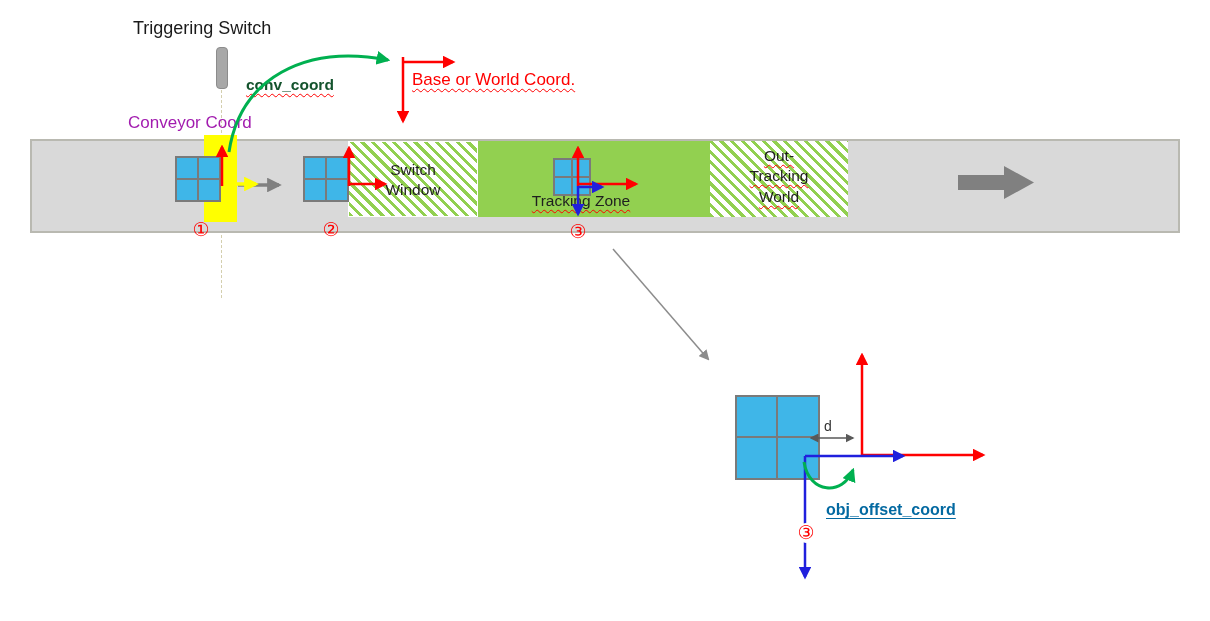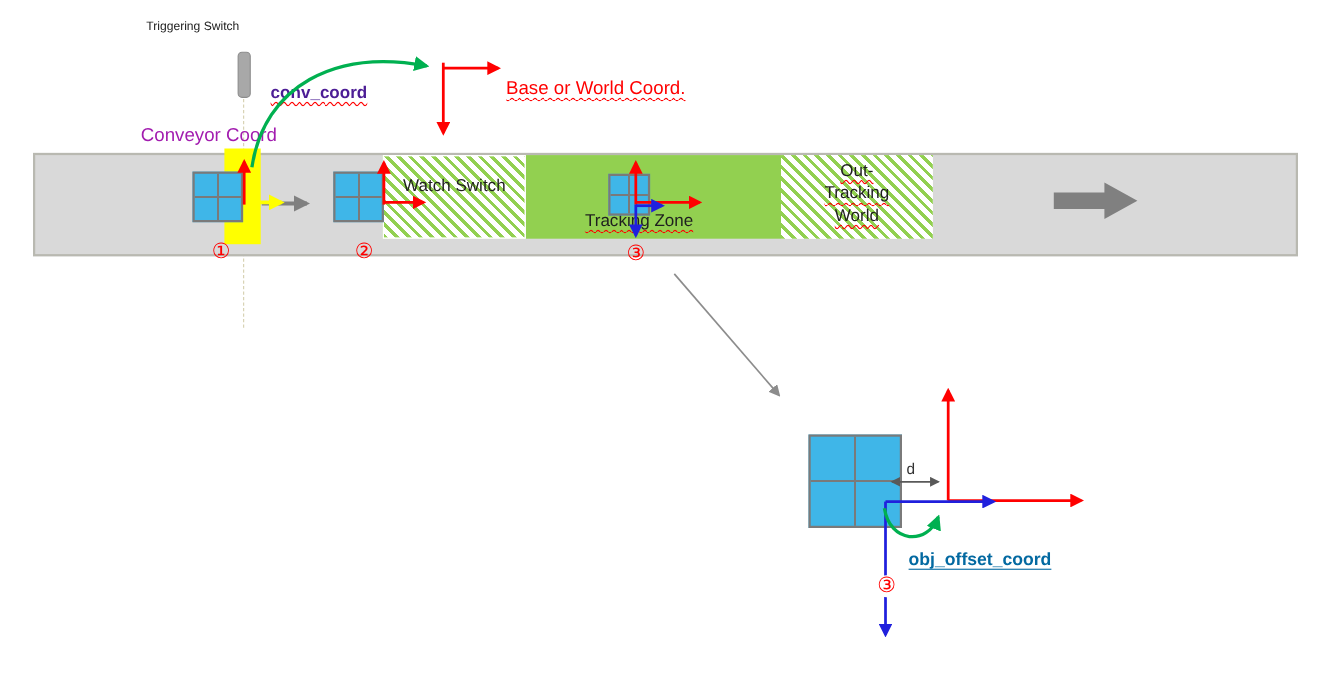--- a/index.html
+++ b/index.html
@@ -48,35 +48,35 @@
 <div class="abs" style="left:30px;top:139px;width:1150px;height:94px;background:#d9d9d9;border:2px solid #b9b9b1;box-sizing:border-box;z-index:1;"></div>
 
 <div class="abs" style="left:204px;top:135px;width:33px;height:87px;background:#ffff00;z-index:2;"></div>
 
 <div class="abs" style="left:348px;top:141px;width:362px;height:76px;background:#92d050;z-index:2;"></div>
 
 <div class="hatch" style="left:348px;top:141px;width:130px;height:76px;border:1.5px solid #ffffff;z-index:3;"></div>
 
 <div class="hatch" style="left:710px;top:141px;width:138px;height:76px;z-index:3;"></div>
 
-<div class="zone-label" style="left:363px;top:160px;width:100px;">Watch Switch</div>
+<div class="zone-label" style="left:363px;top:160px;width:100px;">Switch Window</div>
 <div class="zone-label wavy" style="left:497px;top:191px;width:168px;">Tracking Zone</div>
 <div class="zone-label wavy" style="left:736px;top:146px;width:86px;">Out-Tracking World</div>
 
 <div class="obj-box" style="left:175px;top:156px;width:46px;height:46px;z-index:5;"></div>
 <div class="obj-box" style="left:303px;top:156px;width:46px;height:46px;z-index:5;"></div>
 <div class="obj-box" style="left:553px;top:158px;width:38px;height:38px;z-index:5;"></div>
 
 <div class="obj-box" style="left:735px;top:395px;width:85px;height:85px;border-width:2.5px;z-index:5;"></div>
 
 <div class="abs" style="left:216px;top:47px;width:10px;height:40px;background:#a8a8a8;border:1px solid #8c8c8c;border-radius:4px;z-index:6;"></div>
 
-<div class="lbl" style="left:133px;top:18px;font-size:11px;color:#1a1a1a;z-index:6;">Triggering Switch</div>
-<div class="lbl wavy" style="left:246px;top:76px;font-size:15.5px;font-weight:bold;color:#4c1d95;z-index:6;">conv_coord</div>
-<div class="lbl wavy" style="left:412px;top:70px;font-size:17px;color:#ff0000;z-index:6;margin-left:48px;">Base or World Coord.</div>
+<div class="lbl" style="left:133px;top:18px;font-size:18px;color:#1a1a1a;z-index:6;">Triggering Switch</div>
+<div class="lbl wavy" style="left:246px;top:76px;font-size:15.5px;font-weight:bold;color:#14532d;z-index:6;">conv_coord</div>
+<div class="lbl wavy" style="left:412px;top:70px;font-size:17px;color:#ff0000;z-index:6;">Base or World Coord.</div>
 <div class="lbl" style="left:128px;top:113px;font-size:17px;color:#a21caf;z-index:6;">Conveyor Coord</div>
 <div class="lbl" style="left:824px;top:418px;font-size:14px;color:#333333;z-index:8;">d</div>
 <div class="lbl wavy" style="left:826px;top:500px;font-size:16px;font-weight:bold;color:#0369a1;z-index:8;text-decoration:underline;">obj_offset_coord</div>
 
 <div class="marker" style="left:201px;top:229px;">①</div>
 <div class="marker" style="left:331px;top:229px;">②</div>
 <div class="marker" style="left:578px;top:231px;">③</div>
 <div class="marker" style="left:806px;top:533px;width:20px;height:20px;line-height:20px;background:#ffffff;border-radius:50%;">③</div>
 
 <svg class="overlay" width="1210" height="621" viewBox="0 0 1210 621">

